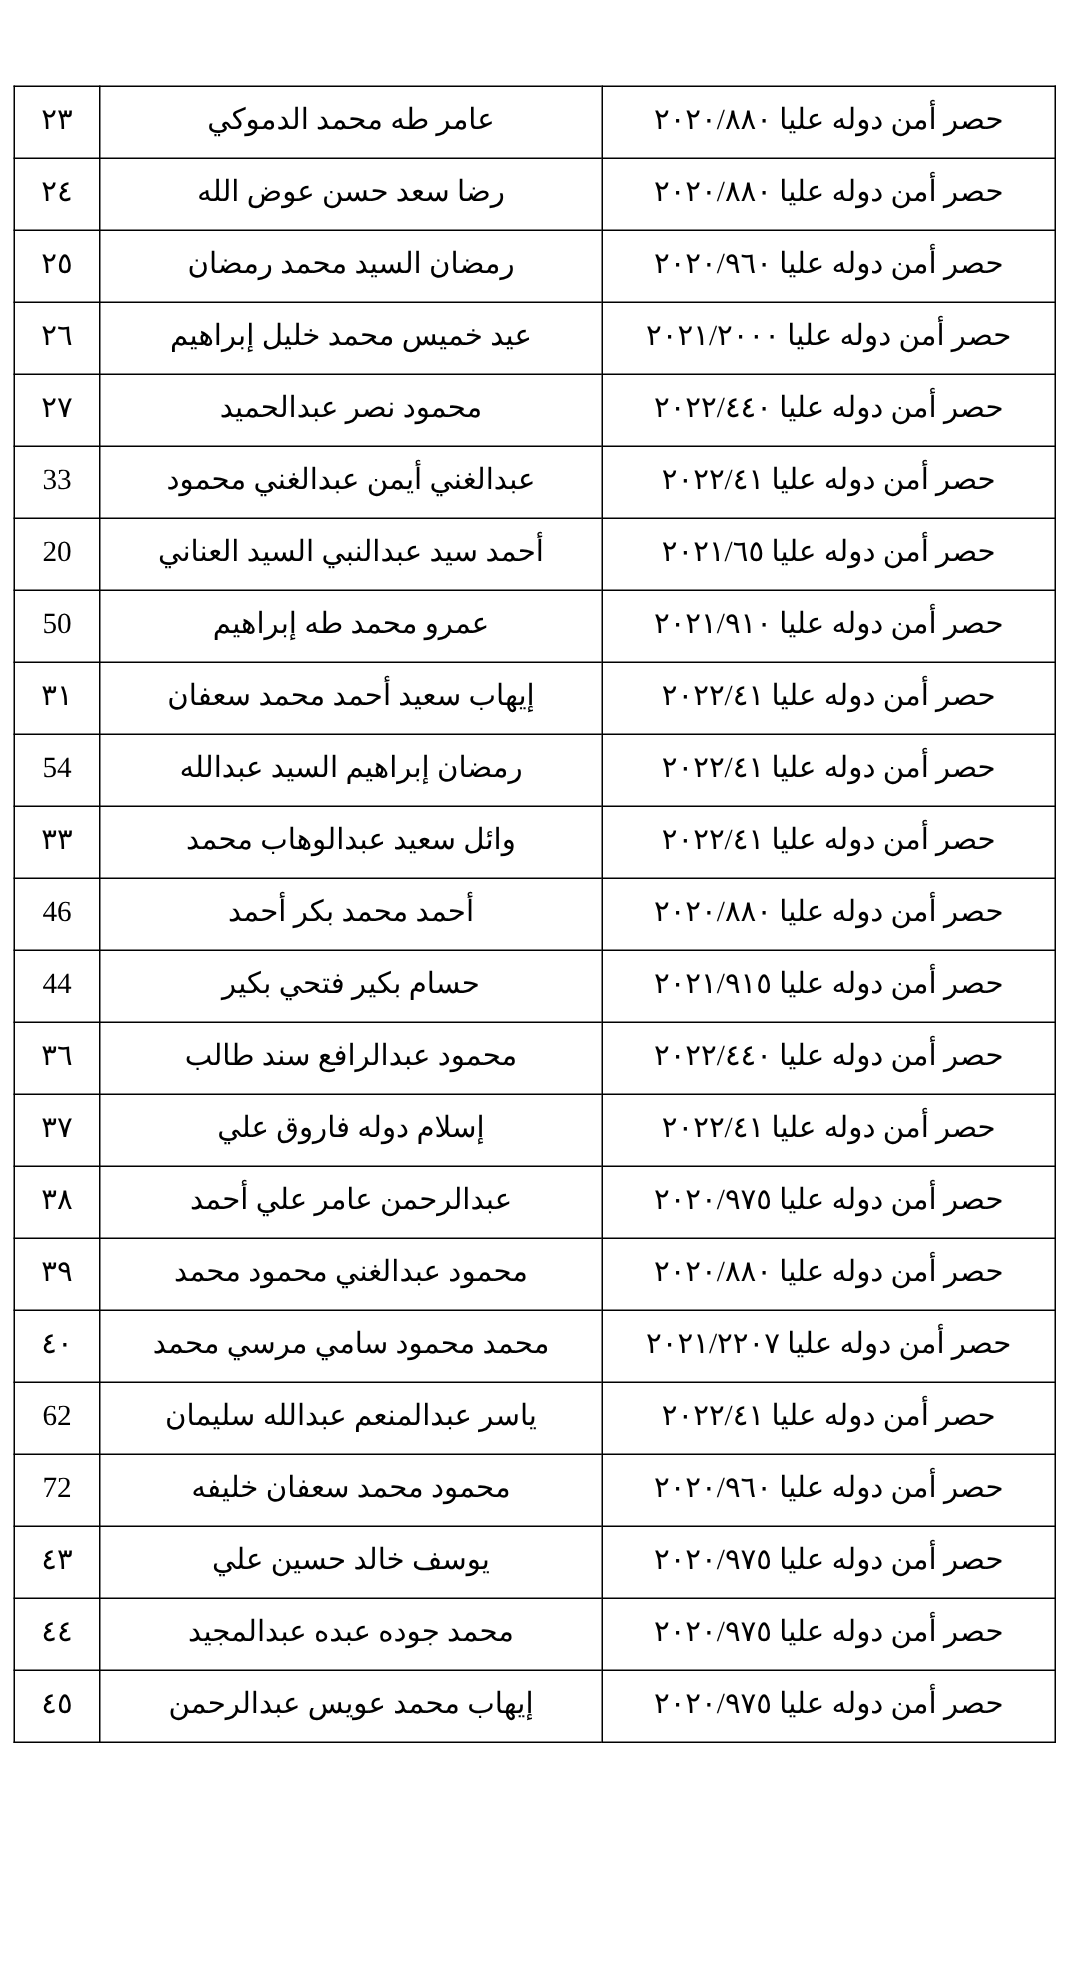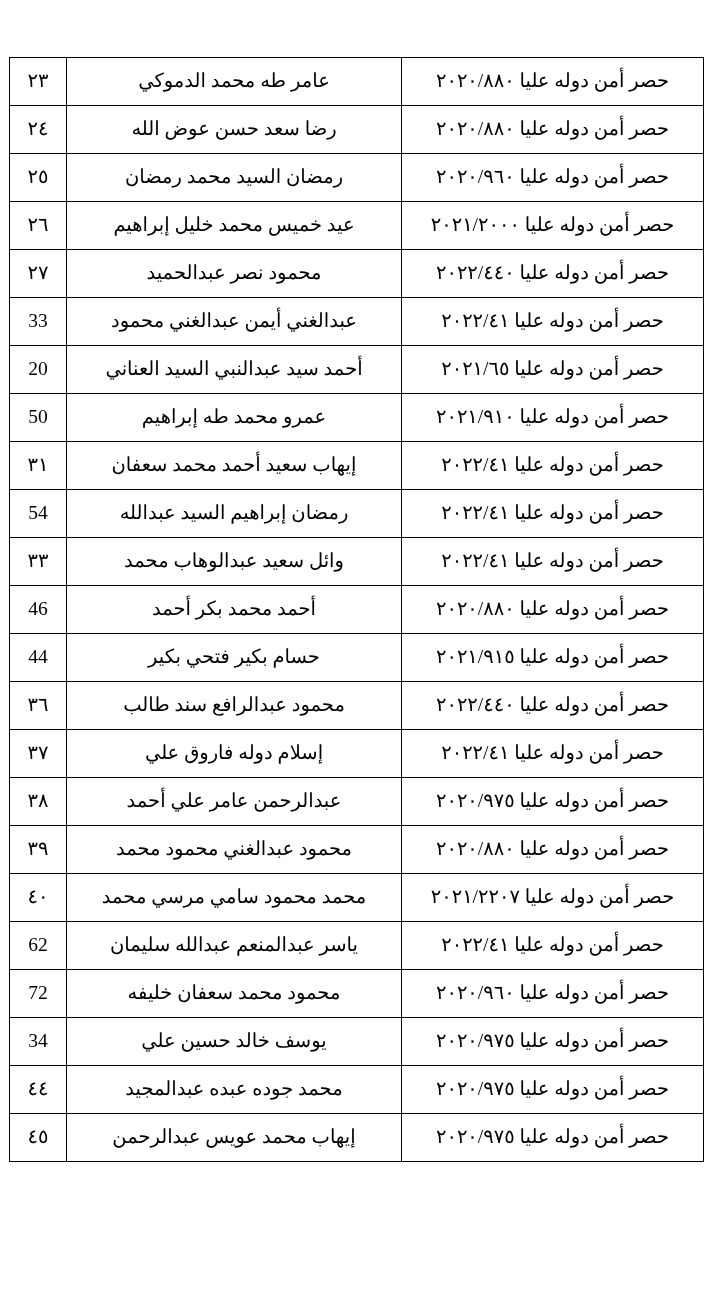--- a/index.html
+++ b/index.html
@@ -167,21 +167,21 @@
             <td class="cell-num">62</td>
           </tr>
           <tr>
             <td class="cell-case">حصر أمن دوله عليا ٢٠٢٠/٩٦٠</td>
             <td class="cell-name">محمود محمد سعفان خليفه</td>
             <td class="cell-num">72</td>
           </tr>
           <tr>
             <td class="cell-case">حصر أمن دوله عليا ٢٠٢٠/٩٧٥</td>
             <td class="cell-name">يوسف خالد حسين علي</td>
-            <td class="cell-num">34</td>
+            <td class="cell-num">٤٣</td>
           </tr>
           <tr>
             <td class="cell-case">حصر أمن دوله عليا ٢٠٢٠/٩٧٥</td>
             <td class="cell-name">محمد جوده عبده عبدالمجيد</td>
             <td class="cell-num">٤٤</td>
           </tr>
           <tr>
             <td class="cell-case">حصر أمن دوله عليا ٢٠٢٠/٩٧٥</td>
             <td class="cell-name">إيهاب محمد عويس عبدالرحمن</td>
             <td class="cell-num">٤٥</td>

